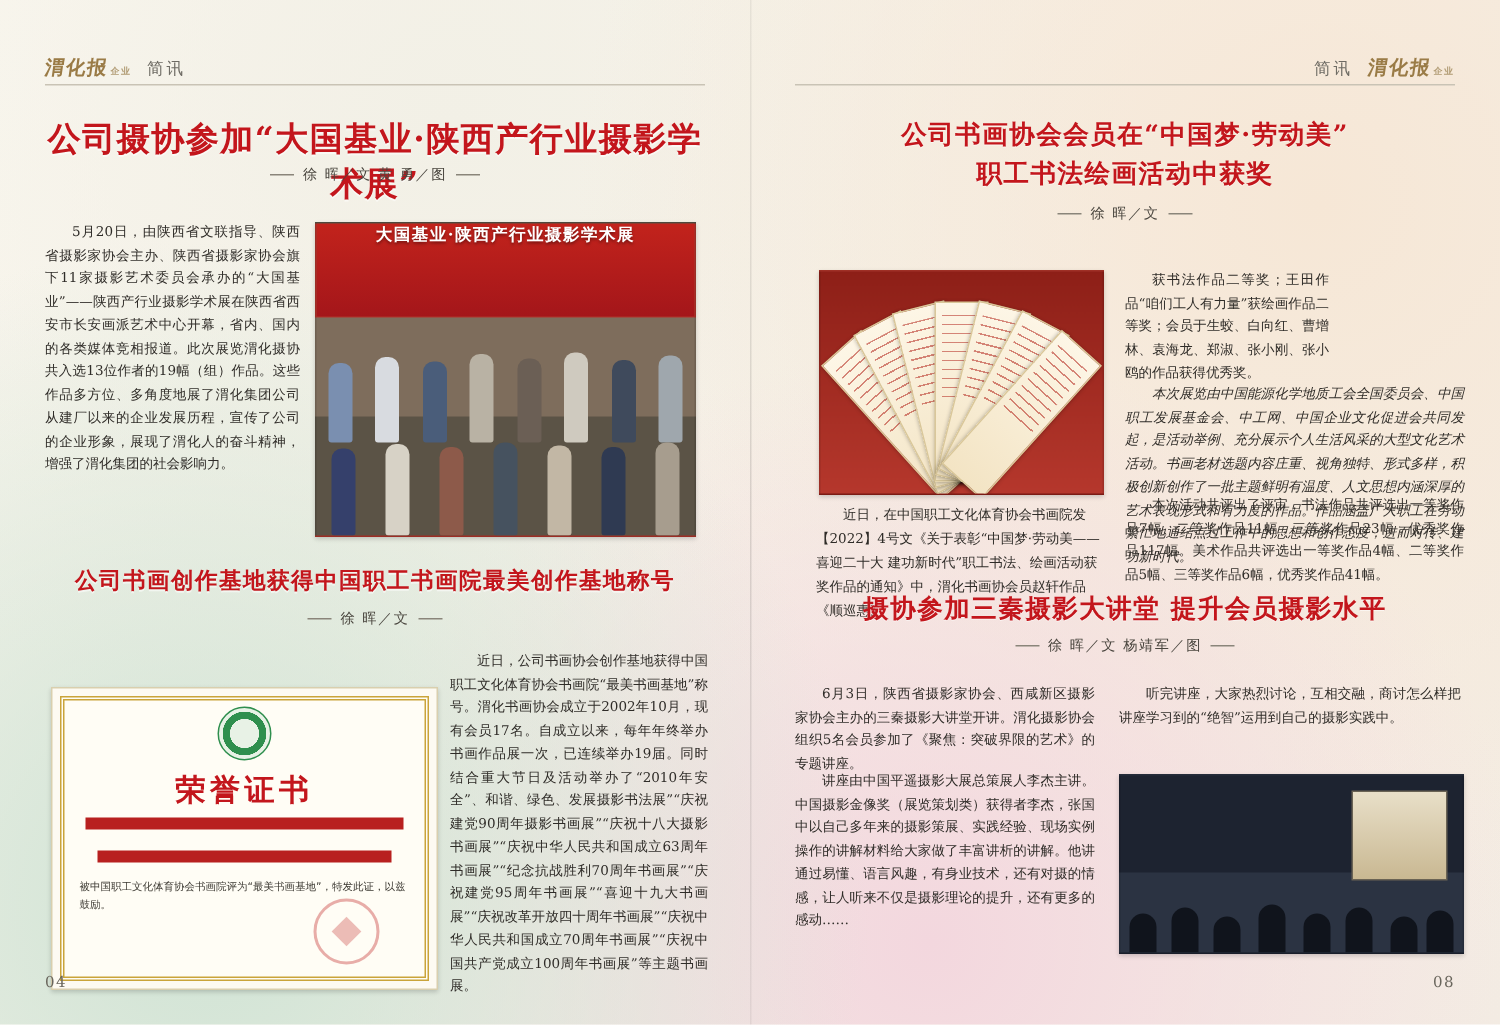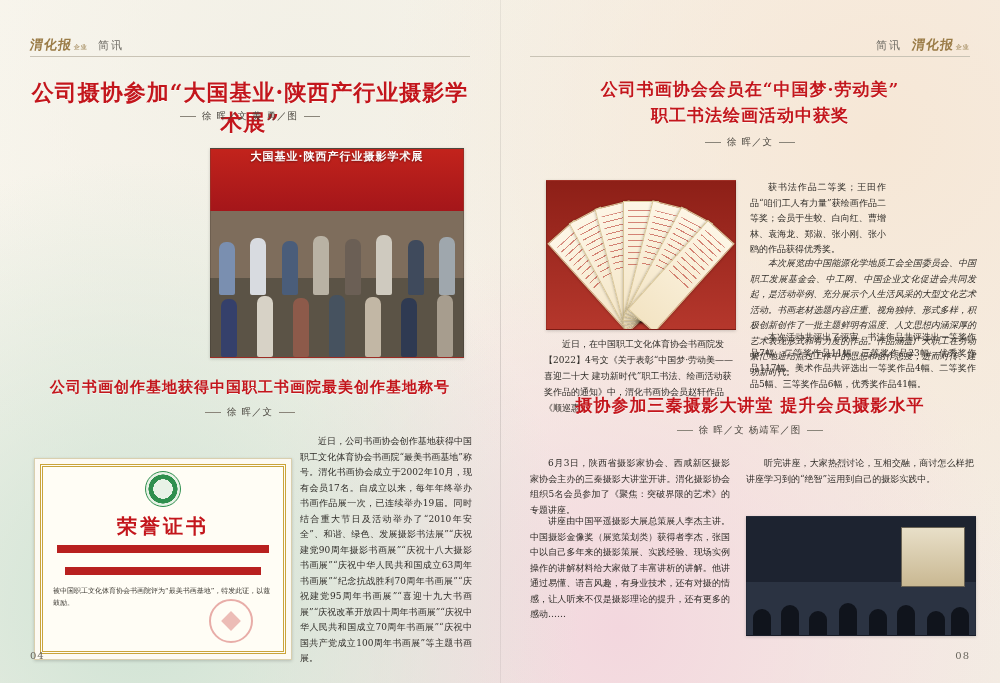--- a/index.html
+++ b/index.html
@@ -155,20 +155,23 @@
       </span>
       <span class="sec">简讯</span>
     </div>
     <div class="rule left"></div>
 
     <div class="h-red" style="position:absolute;left:24px;top:78px;width:452px;font-size:22px;">公司摄协参加“大国基业·陕西产行业摄影学术展”</div>
     <div class="byline" style="position:absolute;left:24px;top:110px;width:452px;">
       <span class="bar"></span><span>徐 晖／文  黄 勇／图</span><span class="bar"></span>
     </div>
 
+    <div class="col" style="position:absolute;left:30px;top:148px;width:170px;height:200px;">
+      <p>5月20日，由陕西省文联指导、陕西省摄影家协会主办、陕西省摄影家协会旗下11家摄影艺术委员会承办的“大国基业”——陕西产行业摄影学术展在陕西省西安市长安画派艺术中心开幕，省内、国内的各类媒体竞相报道。此次展览渭化摄协共入选13位作者的19幅（组）作品。这些作品多方位、多角度地展了渭化集团公司从建厂以来的企业发展历程，宣传了公司的企业形象，展现了渭化人的奋斗精神，增强了渭化集团的社会影响力。</p>
+    </div>
 
     <div class="photo ph1" style="left:210px;top:148px;width:252px;height:208px;">
       <div class="banner">
         <span>大国基业·陕西产行业摄影学术展</span>
       </div>
       <div class="row" style="top:34%;height:36%;">
         <div class="p" style="height:70%;background:#7a8fb0;"></div>
         <div class="p" style="height:76%;background:#d8dbe0;"></div>
         <div class="p" style="height:72%;background:#4a5d7a;"></div>
         <div class="p" style="height:78%;background:#b9b2a4;"></div>

